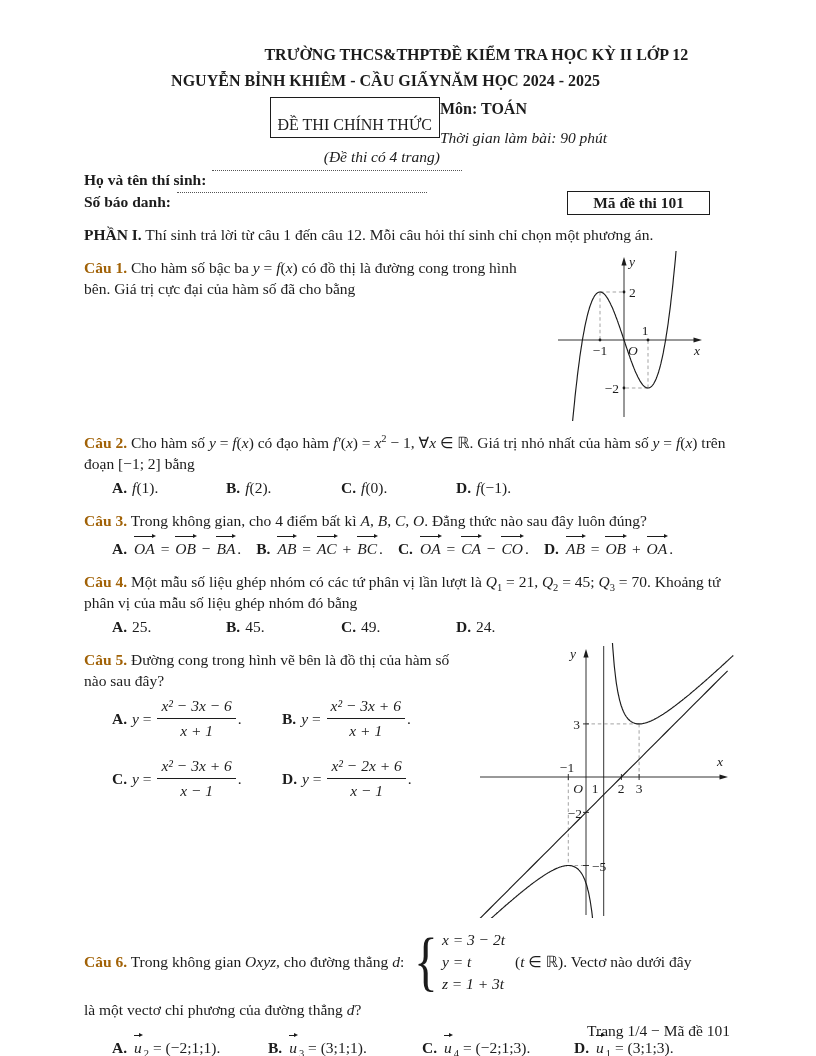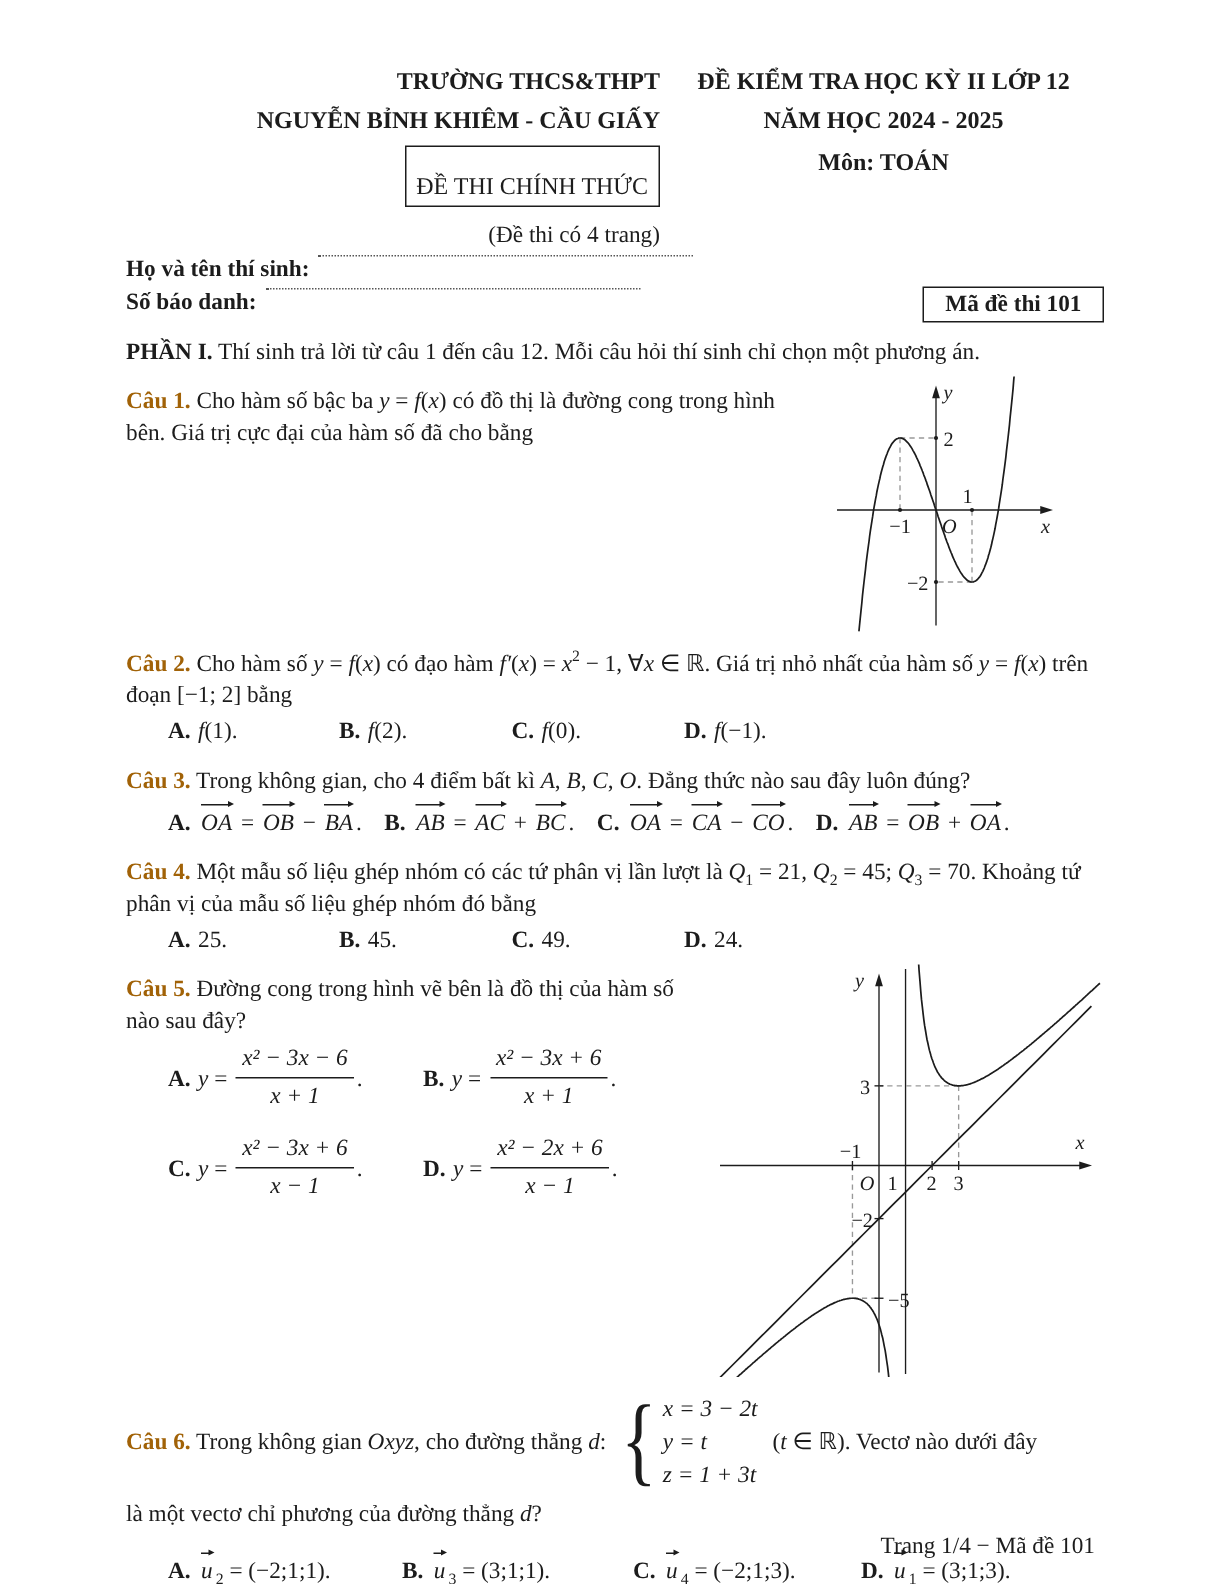--- a/index.html
+++ b/index.html
@@ -7,32 +7,32 @@
        color:#1c1c1c;font-family:"Liberation Serif",serif;font-size:15.5px;line-height:1.38;}
   .page{padding:44px 78px 0 84px;}
   b{font-weight:bold}
   i.m{font-style:italic}
   sup{font-size:10.5px;vertical-align:super;line-height:0}
   sub{font-size:10.5px;vertical-align:sub;line-height:0}
 
   
   .hdr{display:flex}
   .hleft{width:356px;text-align:right}
-  .hright{flex:1;text-align:center}
+  .hright{flex:1;text-align:left}
   .hl1,.hr1{font-weight:bold;font-size:16px}
   .hl2,.hr2{font-weight:bold;font-size:16px;margin-top:4px}
   .obox{display:inline-block;border:1.5px solid #1c1c1c;padding:16px 7px 1px;font-weight:normal;font-size:16px;margin-top:5px}
-  .note{margin-top:8px}
+  .note{font-style:italic;margin-top:8px}
   .hr3{font-weight:bold;font-size:16px;margin-top:6px}
   .hr4{font-style:italic;margin-top:7px}
 
   .irow{display:flex;align-items:flex-start;margin-top:1px}
   .ilabel{font-weight:bold}
   .dots{width:250px;border-bottom:1.8px dotted #555;margin:0 0 3px 6px;height:1px}
-  .codebox{border:1.3px solid #1c1c1c;padding:0 14px 1px;font-weight:bold;margin-left:auto;margin-right:2px;white-space:nowrap}
+  .codebox{border:1.3px solid #1c1c1c;padding:0 25px 1px;font-weight:bold;margin-left:auto;margin-right:28px;white-space:nowrap}
 
   .part{margin-top:9px}
 
   .q{margin-top:11px}
   .qlabel{font-weight:bold;color:#a16207}
   .qrow{display:flex}
   .qtext{flex:1;padding-right:4px}
   .opts{display:grid;margin:3px 0 0 28px}
   .optsA{grid-template-columns:86px 84px 88px 1fr}
   .optsB{grid-template-columns:114px 115px 115px 1fr}
@@ -82,20 +82,21 @@
     <div class="hleft">
       <div class="hl1">TRƯỜNG THCS&amp;THPT</div>
       <div class="hl2">NGUYỄN BỈNH KHIÊM - CẦU GIẤY</div>
       <div><span class="obox">ĐỀ THI CHÍNH THỨC</span></div>
       <div class="note">(Đề thi có 4 trang)</div>
     </div>
     <div class="hright">
       <div class="hr1">ĐỀ KIỂM TRA HỌC KỲ II LỚP 12</div>
       <div class="hr2">NĂM HỌC 2024 - 2025</div>
       <div class="hr3">Môn: TOÁN</div>
+      <div class="hr4">Thời gian làm bài: 90 phút</div>
     </div>
   </div>
 
   <div class="irow">
     <span class="ilabel">Họ và tên thí sinh:</span>
     <span class="dots"></span>
   </div>
   <div class="irow">
     <span class="ilabel">Số báo danh:</span>
     <span class="dots"></span>

